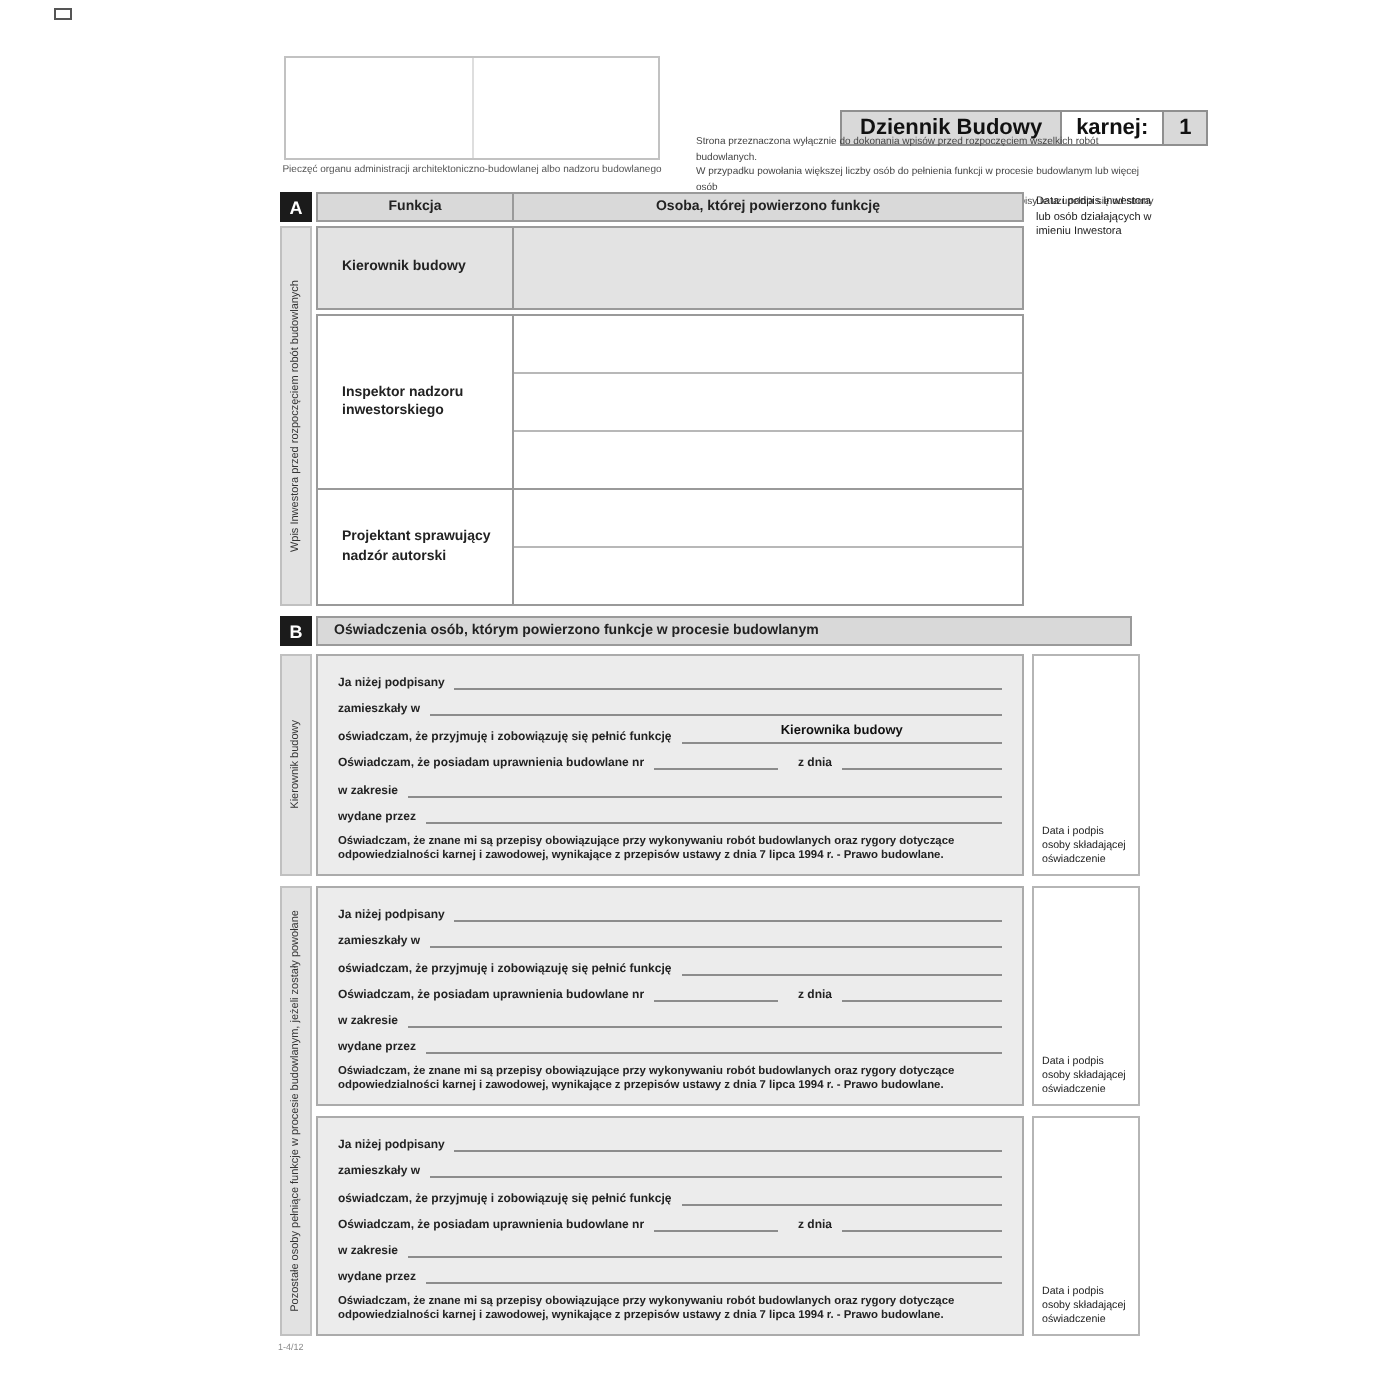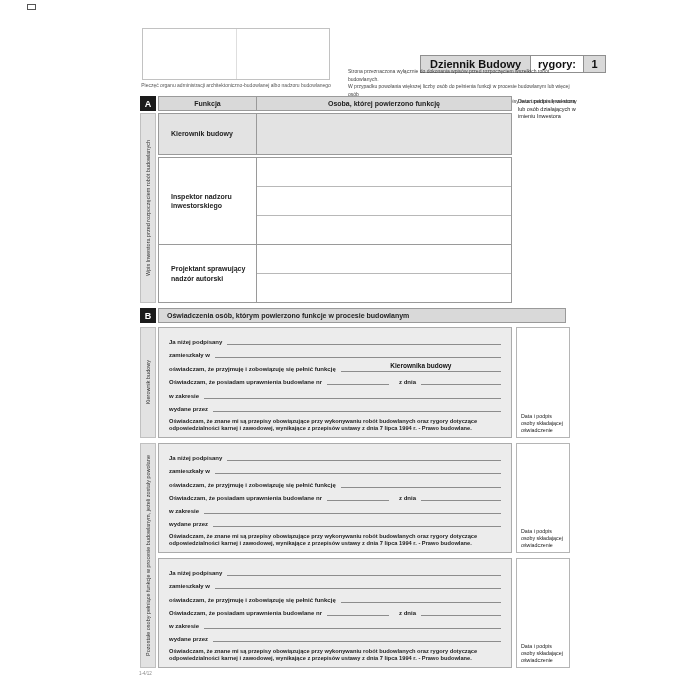--- a/index.html
+++ b/index.html
@@ -82,21 +82,21 @@
   <div class="corner-mark"></div>
 
   <div class="stamp-box">
     <div class="stamp-cell"></div>
     <div class="stamp-cell"></div>
   </div>
   <div class="stamp-caption">Pieczęć organu administracji architektoniczno-budowlanej albo nadzoru budowlanego</div>
 
   <div class="title-bar">
     <div class="tb-title">Dziennik Budowy</div>
-    <div class="tb-strona">rygory:</div>
+    <div class="tb-strona">karnej:</div>
     <div class="tb-num">1</div>
   </div>
 
   <div class="note">
     <div>Strona przeznaczona wyłącznie  do dokonania wpisów przed rozpoczęciem wszelkich robót budowlanych.</div>
     <div>W przypadku powołania większej liczby osób do pełnienia funkcji w procesie budowlanym lub więcej osób</div>
     <div>składa oświadczenia, niż można tego dokonać na niniejszej stronie - to wpisy te uzupełnia się od strony 3.</div>
   </div>
 
   <div class="sec-marker" id="marker-a">A</div>

